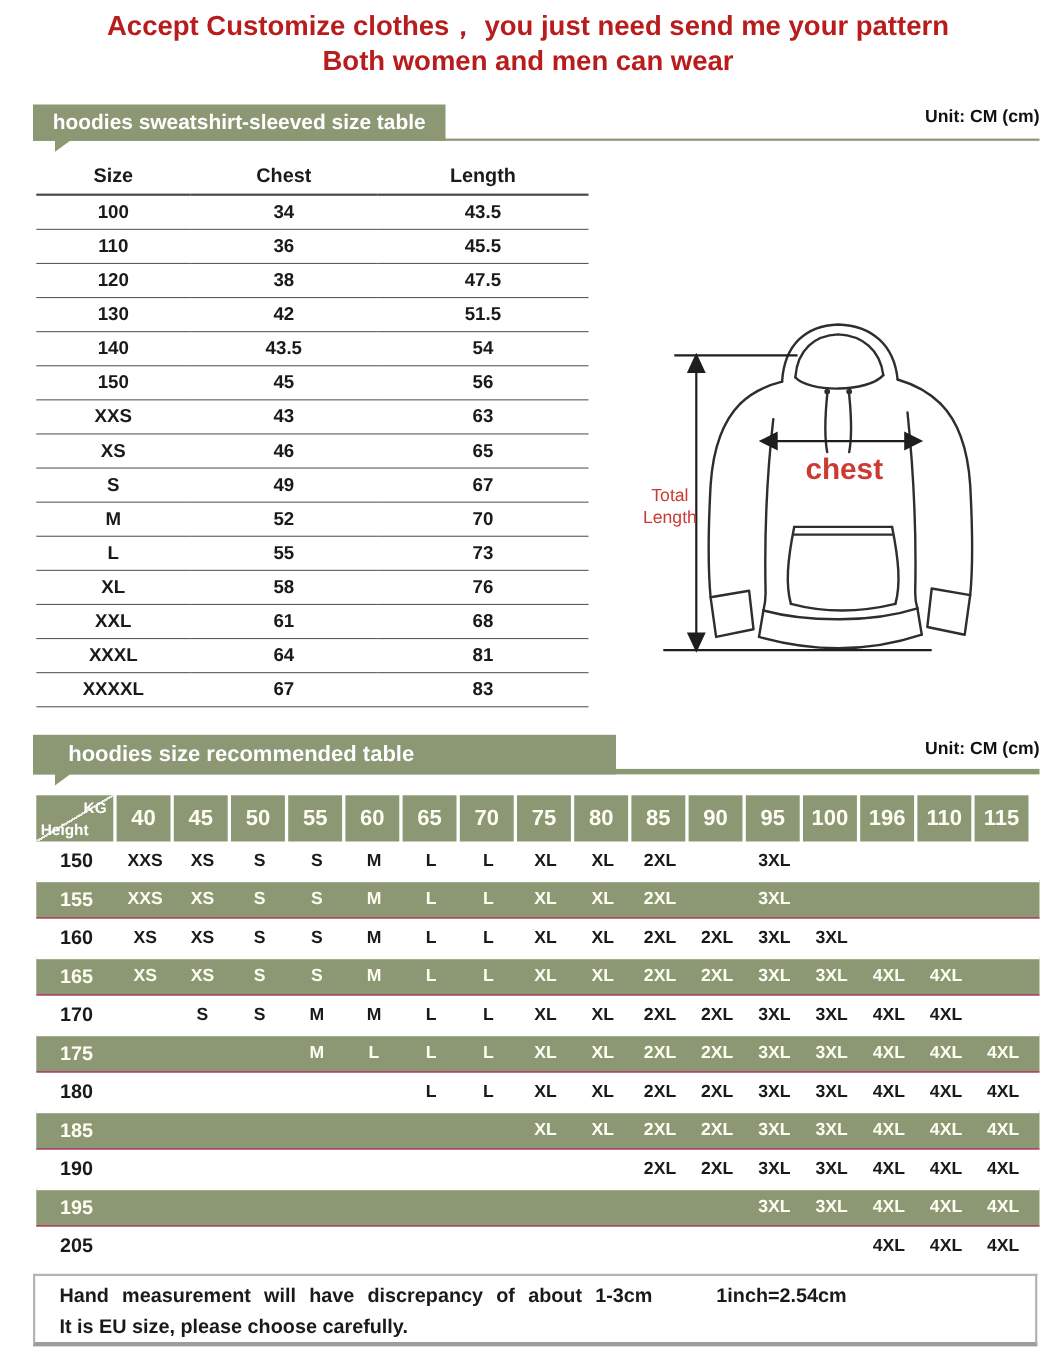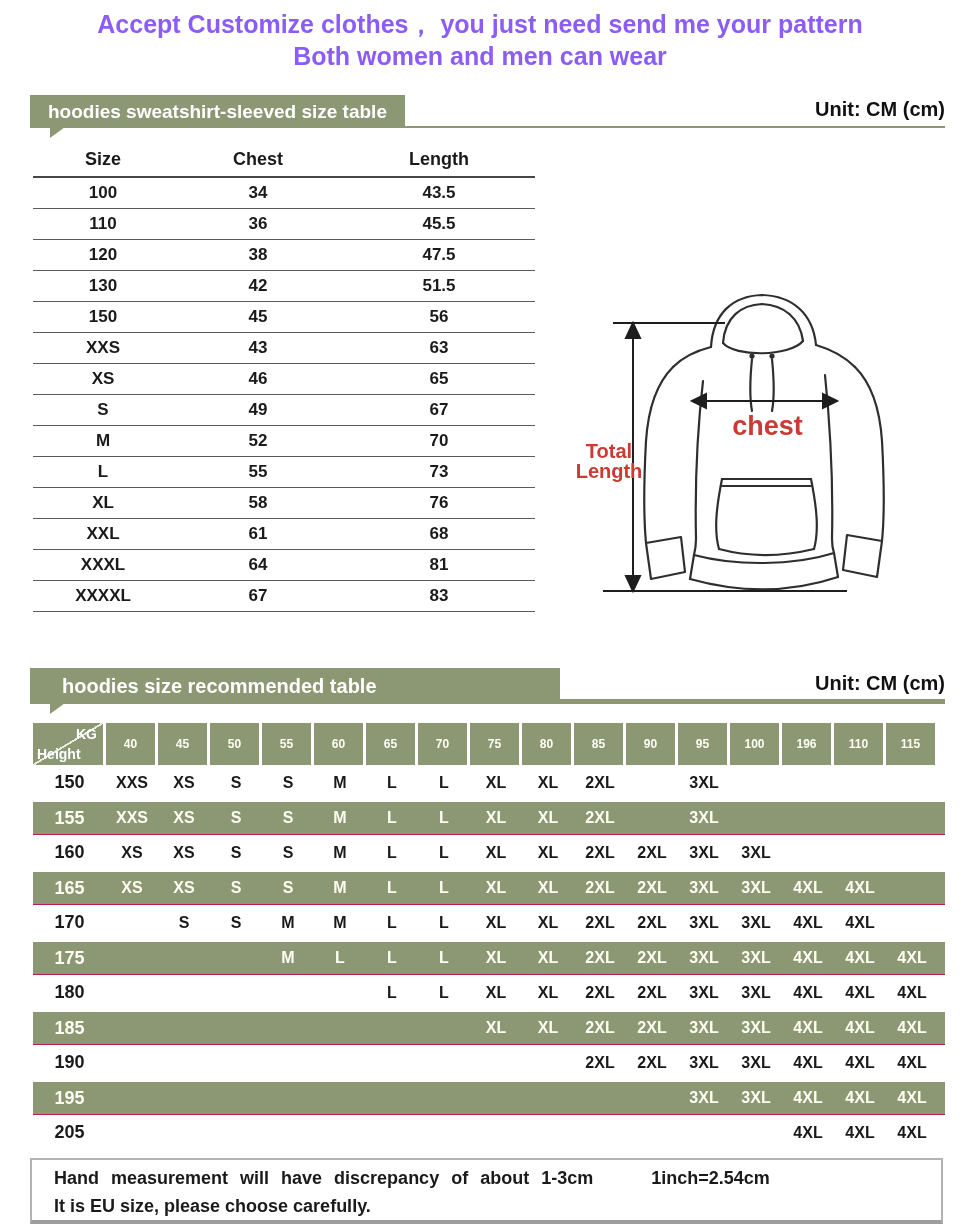--- a/index.html
+++ b/index.html
@@ -1,61 +1,61 @@
 <!DOCTYPE html>
 <html><head>
 <meta charset="utf-8">
 <style>
   * { box-sizing: border-box; margin: 0; padding: 0; }
   body { background: #ffffff; font-family: "Liberation Sans", sans-serif; }
   .page { position: relative; width: 960px; height: 1229px; background: #fff; overflow: hidden; }
 
   
-  .title-block { position: absolute; top: 8px; left: 0; width: 960px; text-align: center; color: #8b5cf6; }
+  .title-block { position: absolute; top: 8px; left: 0; width: 960px; text-align: center; color: #b91c1c; }
   .title-line1 { font-size: 25px; font-weight: bold; line-height: 32px; }
   .title-line2 { font-size: 25px; font-weight: bold; line-height: 32px; }
 
   
   .banner { position: absolute; background: #8b9873; color: #fff; font-weight: bold; display: flex; align-items: center; padding-left: 18px; z-index: 2; }
   .banner::after { content: ""; position: absolute; left: 20px; bottom: -10px; width: 0; height: 0;
                    border-top: 11px solid #8b9873; border-right: 15px solid transparent; }
   .banner1 { left: 30px; top: 95px; width: 375px; height: 33px; font-size: 19px; }
   .banner2 { left: 30px; top: 668px; width: 530px; height: 36px; font-size: 20px; padding-left: 32px; }
   .banner-line { position: absolute; background: #8b9873; z-index: 1; }
   .banner-line1 { left: 30px; top: 126px; width: 915px; height: 2px; }
   .banner-line2 { left: 30px; top: 699px; width: 915px; height: 5px; }
-  .unit-label { position: absolute; right: 15px; font-size: 20px; font-weight: bold; color: #111; text-align: right; }
+  .unit-label { position: absolute; right: 15px; font-size: 16px; font-weight: bold; color: #111; text-align: right; }
   .unit1 { top: 98px; }
   .unit2 { top: 672px; }
 
   
   .size-table { position: absolute; left: 33px; top: 143px; width: 502px; border-collapse: collapse; }
   .size-table th { font-size: 18px; font-weight: bold; color: #1a1a1a; height: 34px; border-bottom: 2px solid #474747; text-align: center; }
   .size-table td { font-size: 17px; font-weight: bold; color: #1a1a1a; height: 31px; border-bottom: 1.5px solid #5a5a5a; text-align: center; }
   .size-table th:nth-child(1), .size-table td:nth-child(1) { width: 140px; }
   .size-table th:nth-child(2), .size-table td:nth-child(2) { width: 170px; }
   .size-table th:nth-child(3), .size-table td:nth-child(3) { width: 192px; }
 
   
   .hoodie-wrap { position: absolute; left: 555px; top: 283px; width: 400px; height: 330px; }
   .hoodie-wrap svg { position: absolute; left: 0; top: 0; }
   .chest-label { position: absolute; left: 160px; top: 128px; width: 105px; text-align: center;
                  color: #cb3a33; font-size: 27px; font-weight: bold; }
   .total-length-label { position: absolute; left: 8px; top: 158px; width: 92px; text-align: center;
-                 color: #cb3a33; font-size: 20px; font-weight: bold; line-height: 20px; white-space: pre-line; }
+                 color: #cb3a33; font-size: 16px; font-weight: normal; line-height: 20px; white-space: pre-line; }
 
   
   .reco-table { position: absolute; left: 33px; top: 723px; width: 912px; }
   .reco-header { display: flex; gap: 3px; }
   .corner-cell { position: relative; width: 70px; height: 42px; background: #8b9873; color: #fff; flex: 0 0 auto;
                  background-image: linear-gradient(to bottom right, rgba(0,0,0,0) calc(50% - 1px), #e8ece2 calc(50% - 1px), #e8ece2 calc(50% + 1px), rgba(0,0,0,0) calc(50% + 1px)); }
   .corner-kg { position: absolute; top: 3px; right: 6px; font-size: 14px; font-weight: bold; }
   .corner-height { position: absolute; bottom: 3px; left: 4px; font-size: 14px; font-weight: bold; }
   .reco-header [data-name="weight-header-cell"] { width: 49px; height: 42px; background: #8b9873; color: #fdfdf2;
-                 font-size: 12px; font-weight: bold; display: flex; align-items: center; justify-content: center; flex: 0 0 auto; }
+                 font-size: 20px; font-weight: bold; display: flex; align-items: center; justify-content: center; flex: 0 0 auto; }
   .reco-row { display: flex; height: 35px; align-items: center; color: #1a1a1a; }
   .reco-row.shaded { background: #8b9873; color: #fdfdf2; border-top: 2px solid #fff; border-bottom: 1px solid #be185d; }
   .reco-row [data-name="height-cell"] { width: 73px; text-align: center; font-size: 18px; font-weight: bold; flex: 0 0 auto; }
   .reco-row [data-name="size-cell"] { width: 52px; text-align: center; font-size: 16px; font-weight: bold; flex: 0 0 auto; }
 
   
   .footer-note { position: absolute; left: 30px; top: 1158px; width: 913px; height: 66px;
                  border: 2px solid #b3b3b3; border-bottom: 4px solid #9d9d9d; padding: 8px 22px; color: #1a1a1a; }
   .footer-line1 { display: flex; font-size: 18px; font-weight: bold; }
   .footer-line1 .main { word-spacing: 7px; }
@@ -99,20 +99,25 @@
         </tr>
         <tr data-name="table-row">
           <td data-name="table-cell">120</td>
           <td data-name="table-cell">38</td>
           <td data-name="table-cell">47.5</td>
         </tr>
         <tr data-name="table-row">
           <td data-name="table-cell">130</td>
           <td data-name="table-cell">42</td>
           <td data-name="table-cell">51.5</td>
+        </tr>
+        <tr data-name="table-row">
+          <td data-name="table-cell">140</td>
+          <td data-name="table-cell">43.5</td>
+          <td data-name="table-cell">54</td>
         </tr>
         <tr data-name="table-row">
           <td data-name="table-cell">150</td>
           <td data-name="table-cell">45</td>
           <td data-name="table-cell">56</td>
         </tr>
         <tr data-name="table-row">
           <td data-name="table-cell">XXS</td>
           <td data-name="table-cell">43</td>
           <td data-name="table-cell">63</td>

